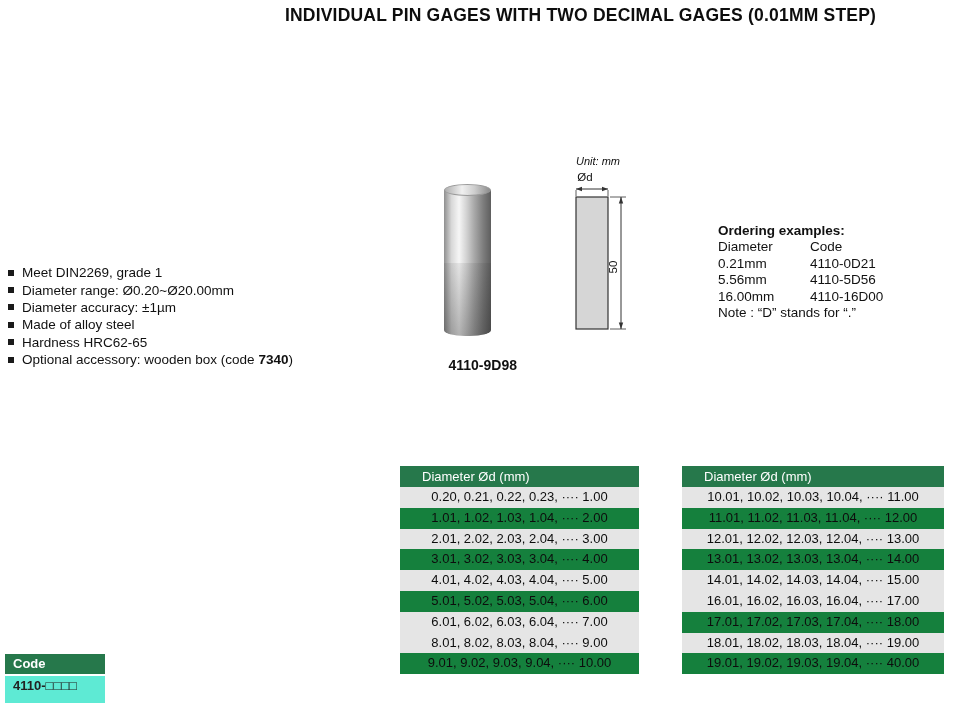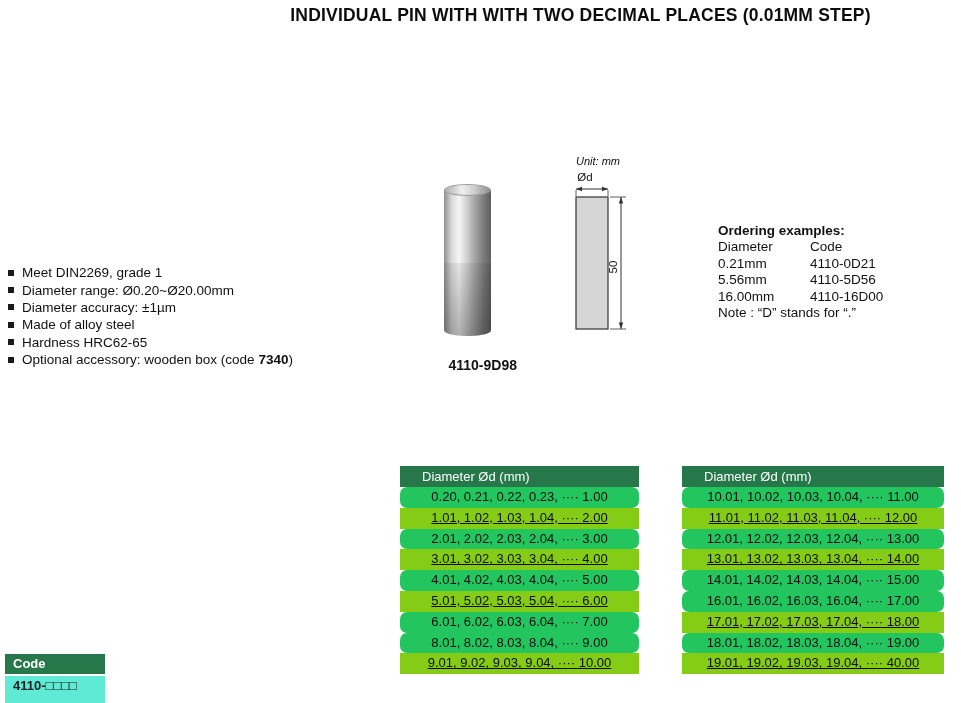--- a/index.html
+++ b/index.html
@@ -41,40 +41,40 @@
   .ordering { position:absolute; left:718px; top:222px; width:210px; font-size:13.5px; }
   .ordering-heading { font-weight:bold; line-height:17px; }
   .ordering-row { display:grid; grid-template-columns:92px 1fr; line-height:16.5px; }
   .ordering-note { line-height:16.5px; }
 
   
   .dia-table { position:absolute; top:466px; }
   .dia-header { height:21px; line-height:21px; background:var(--green); color:#fff;
                 font-weight:normal; font-size:13px; padding-left:22px; }
   .dia-row { height:20.8px; line-height:20.8px; text-align:center; font-size:13px; color:#0d0d0d; }
-  .r-odd  { background:#22c55e;border-radius:7px; }
-  .r-even { background:#84cc16;text-decoration:underline; }
+  .r-odd  { background:#e5e5e5; }
+  .r-even { background:#15803d; }
   #table1 { left:400px; width:239px; }
   #table2 { left:682px; width:262px; }
 
   
   .code-box { position:absolute; left:5px; top:654px; width:100px; }
   .code-header { height:20px; line-height:20px; background:var(--green); color:#fff;
                  font-weight:bold; font-size:13px; padding-left:8px; }
   .code-value { height:36px; line-height:20px; background:#5eead4; font-weight:bold;
                 font-size:13px; padding-left:8px; margin-top:2px; color:#222; }
 
   :root { --green:#26784b; }
 </style>
 </head>
 <body>
 
 <div class="page">
 
-  <div class="title">INDIVIDUAL PIN WITH WITH TWO DECIMAL PLACES (0.01MM STEP)</div>
+  <div class="title">INDIVIDUAL PIN GAGES WITH TWO DECIMAL GAGES (0.01MM STEP)</div>
 
   <div class="features">
     <div class="feature">
       <span class="bullet"></span>
       <span>Meet DIN2269, grade 1</span>
     </div>
     <div class="feature">
       <span class="bullet"></span>
       <span>Diameter range: Ø0.20~Ø20.00mm</span>
     </div>

